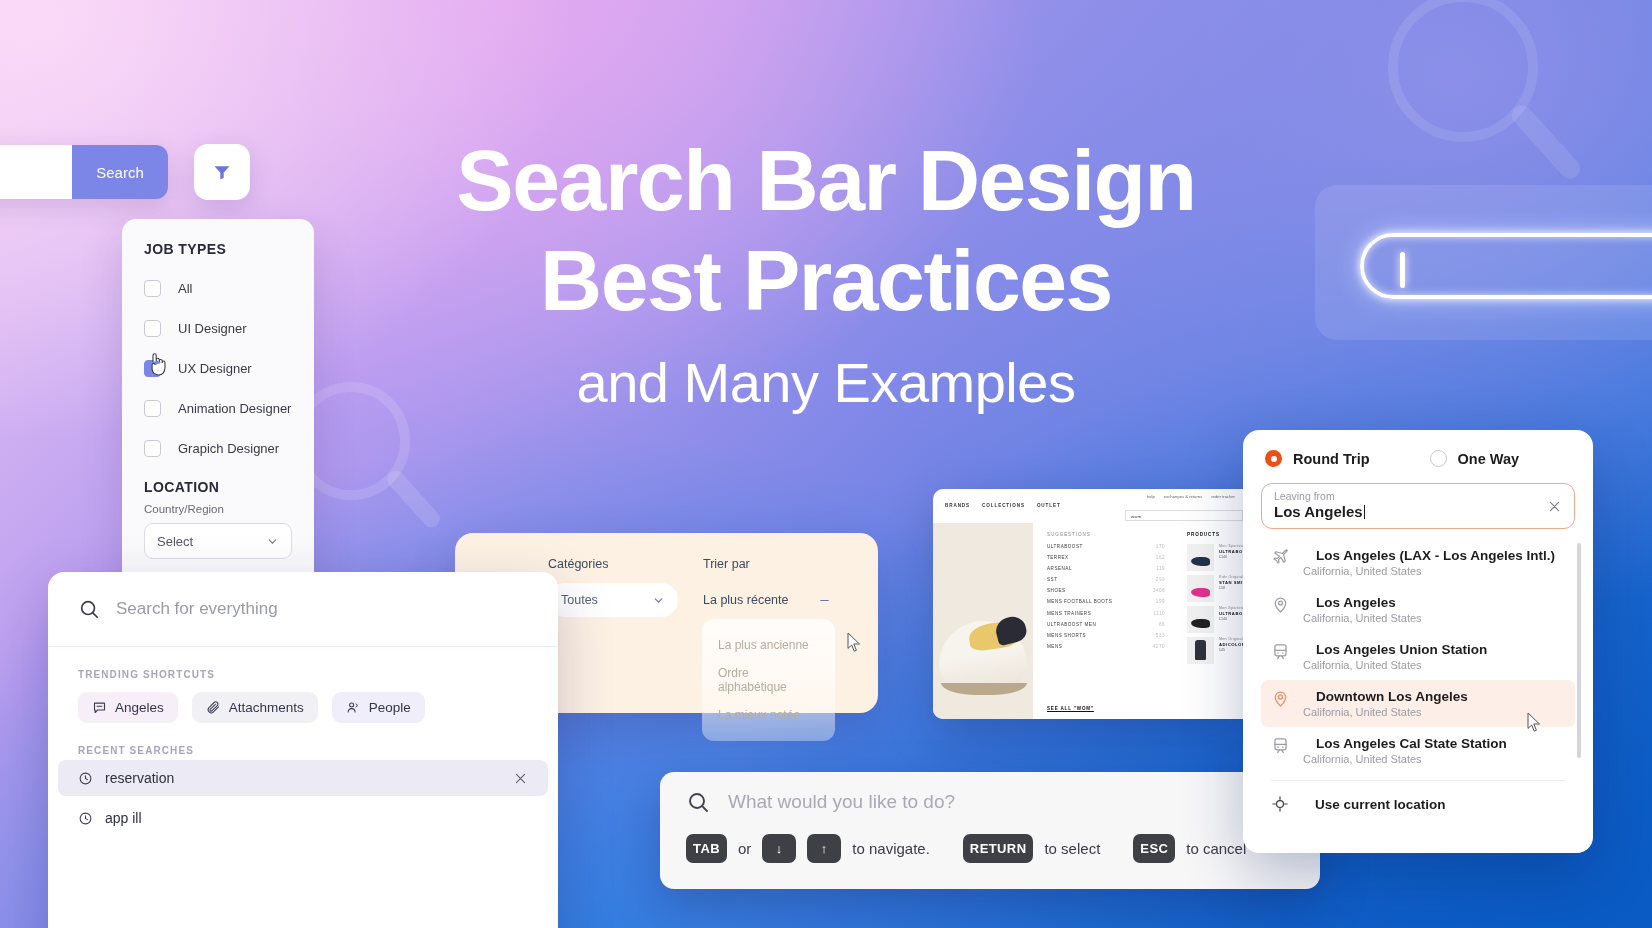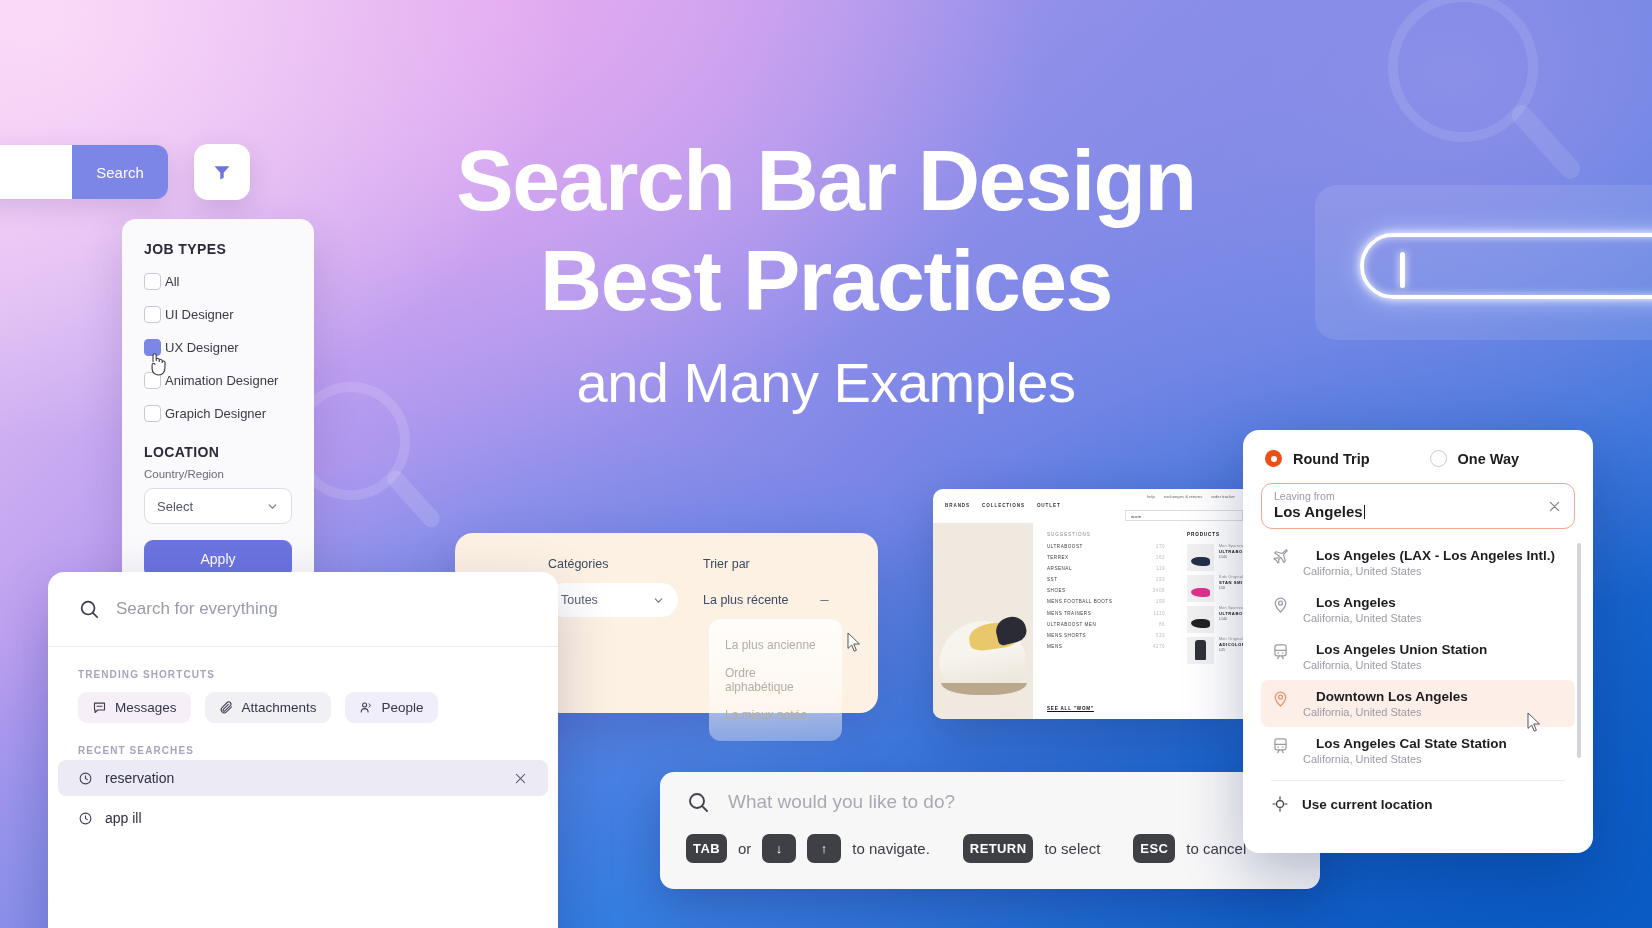--- a/index.html
+++ b/index.html
@@ -54,21 +54,21 @@
   }
 
   
   #jobcard {
     position: absolute; left: 122px; top: 219px; width: 192px; z-index: 7;
     background: #fafafc; border-radius: 14px 14px 0 0; padding: 22px 22px 0 22px;
     box-shadow: 0 18px 44px rgba(50,30,100,0.16);
     height: 360px; overflow: hidden;
   }
   .jc-title { font-size: 14px; font-weight: 700; color: #2a2a38; letter-spacing: .4px; }
-  .jc-row { display: flex; align-items: center; gap: 4px; margin-top: 16px; }
+  .jc-row { display: flex; align-items: center; gap: 17px; margin-top: 23px; }
   .jc-box { width: 17px; height: 17px; border: 1.6px solid #c9c9d6; border-radius: 4px; background: #fff; flex: none; }
   .jc-box.on { background: #7b86e6; border-color: #7b86e6; }
   .jc-label { font-size: 13px; color: #3a3a48; white-space: nowrap; }
   .jc-sub { font-size: 11.5px; color: #6a6a7a; margin-top: 8px; }
   .jc-select {
     margin-top: 8px; height: 34px; border: 1.4px solid #dcdce6; border-radius: 9px; background: #fff;
     display: flex; align-items: center; justify-content: space-between; padding: 17px 12px;
     font-size: 13px; color: #54546a; cursor: pointer;
   }
   .jc-apply {
@@ -116,21 +116,21 @@
     position: absolute; left: 93px; top: 50px; width: 130px; height: 34px; border-radius: 17px;
     background: #ffffff; display: flex; align-items: center; justify-content: space-between;
     padding: 0 13px; font-size: 12.5px; color: #5b6275; cursor: pointer;
   }
   .fr-sort {
     position: absolute; left: 248px; top: 50px; width: 128px; height: 34px;
     display: flex; align-items: center; justify-content: space-between;
     font-size: 12.5px; color: #3c4a63; cursor: pointer;
   }
   .fr-drop {
-    position: absolute; left: 254px; top: 86px; width: 133px; border-radius: 12px;
+    position: absolute; left: 247px; top: 86px; width: 133px; border-radius: 12px;
     background: linear-gradient(180deg, #fffdfa 0%, rgba(255,253,250,0.35) 100%);
     padding: 12px 0;
   }
   .fr-opt { font-size: 12px; color: #b6aca0; padding: 7px 16px; cursor: pointer; }
   .fr-cursor { position: absolute; left: 392px; top: 99px; }
 
   
   #shop {
     position: absolute; left: 933px; top: 489px; width: 310px; height: 230px; z-index: 5;
     background: #ffffff; border-radius: 10px 0 0 10px; overflow: hidden;
@@ -216,21 +216,21 @@
   .fl-input .lbl { font-size: 10.5px; color: #9a9aa4; }
   .fl-input .val { font-size: 15px; color: #1d1d1f; font-weight: 600; margin-top: 1px; }
   .fl-input .caret { display: inline-block; width: 1.5px; height: 14px; background: #1d1d1f; vertical-align: -2px; margin-left: 1px; }
   .fl-input .clr { position: absolute; right: 12px; top: 15px; color: #80808c; cursor: pointer; }
   .fl-list { margin-top: 10px; position: relative; }
   .fl-li { display: flex; gap: 13px; align-items: flex-start; padding: 9px 10px; border-radius: 7px; cursor: pointer; }
   .fl-li.hl { background: #fdeee7; }
   .fl-li .t { font-size: 13.5px; font-weight: 700; color: #1d1d1f; white-space: nowrap; margin-left: 13px; }
   .fl-li .s { font-size: 11px; color: #9b9ba5; margin-top: 2px; }
   .fl-divider { border-top: 1px solid #ececf0; margin: 6px 10px; }
-  .fl-current { display: flex; align-items: center; gap: 13px; padding: 8px 10px; font-size: 13.5px; font-weight: 600; color: #1d1d1f; cursor: pointer; }
+  .fl-current { display: flex; align-items: center; gap: 26px; padding: 8px 10px; font-size: 13.5px; font-weight: 600; color: #1d1d1f; cursor: pointer; }
   .fl-scroll { position: absolute; right: -6px; top: 4px; width: 4px; height: 215px; background: #d4d4dc; border-radius: 3px; }
   .fl-cursor { position: absolute; left: 284px; top: 282px; }
 
   svg { display: block; }
 </style>
 </head>
 <body>
 
 <div class="bg-mag" id="mag1"></div>
 <div class="bg-mag" id="mag2"></div>
@@ -301,21 +301,21 @@
     <div class="gs-ph">Search for everything</div>
   </div>
 
   <div class="gs-sec">TRENDING SHORTCUTS</div>
   <div class="gs-chips">
     <div class="chip pink">
       <svg width="15" height="15" viewBox="0 0 24 24">
         <path d="M4 5h16v11H9l-4 4v-4H4z" fill="none" stroke="#3d3d52" stroke-width="1.8" stroke-linejoin="round"></path>
         <path d="M8 10h8" stroke="#3d3d52" stroke-width="1.6" stroke-linecap="round"></path>
       </svg>
-      <span>Messages</span>
+      <span>Angeles</span>
     </div>
     <div class="chip grey">
       <svg width="15" height="15" viewBox="0 0 24 24">
         <path d="M20 11l-8.5 8.5a5 5 0 01-7-7L13 4a3.4 3.4 0 015 5l-8.6 8.5a1.8 1.8 0 01-2.5-2.5L15 7" fill="none" stroke="#3d3d52" stroke-width="1.7" stroke-linecap="round" stroke-linejoin="round"></path>
       </svg>
       <span>Attachments</span>
     </div>
     <div class="chip lav">
       <svg width="15" height="15" viewBox="0 0 24 24">
         <circle cx="9" cy="8" r="3.2" fill="none" stroke="#3d3d52" stroke-width="1.7"></circle>

